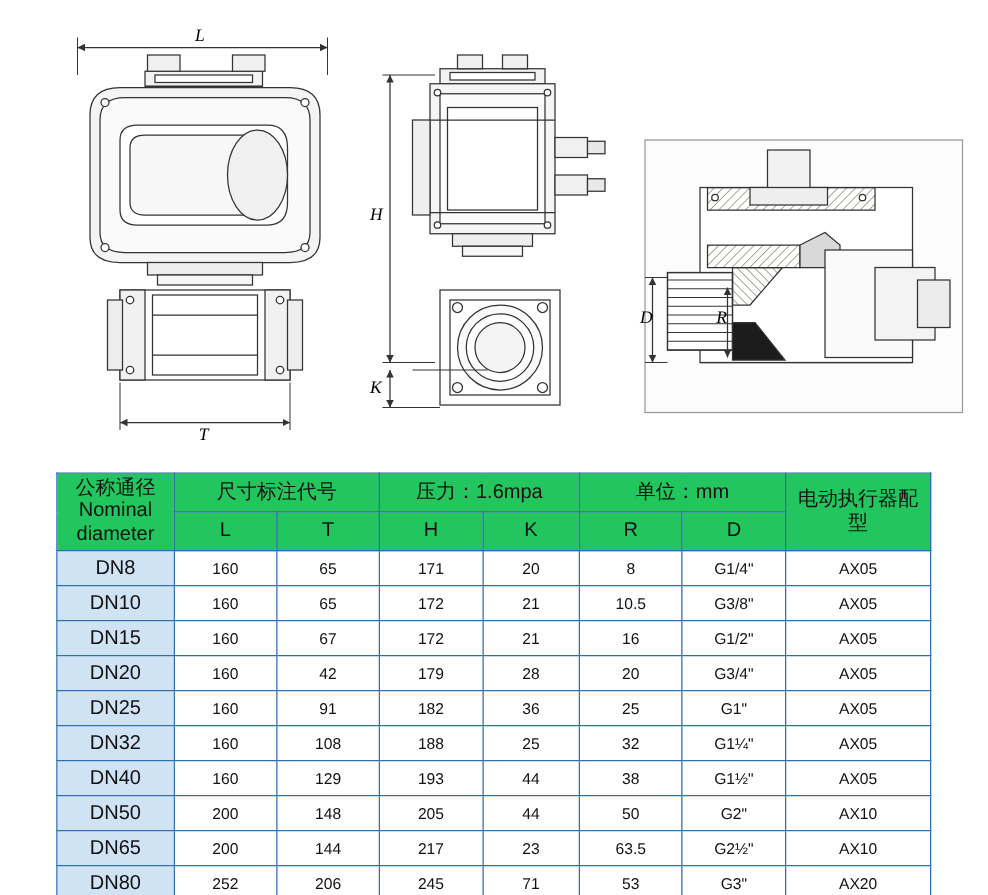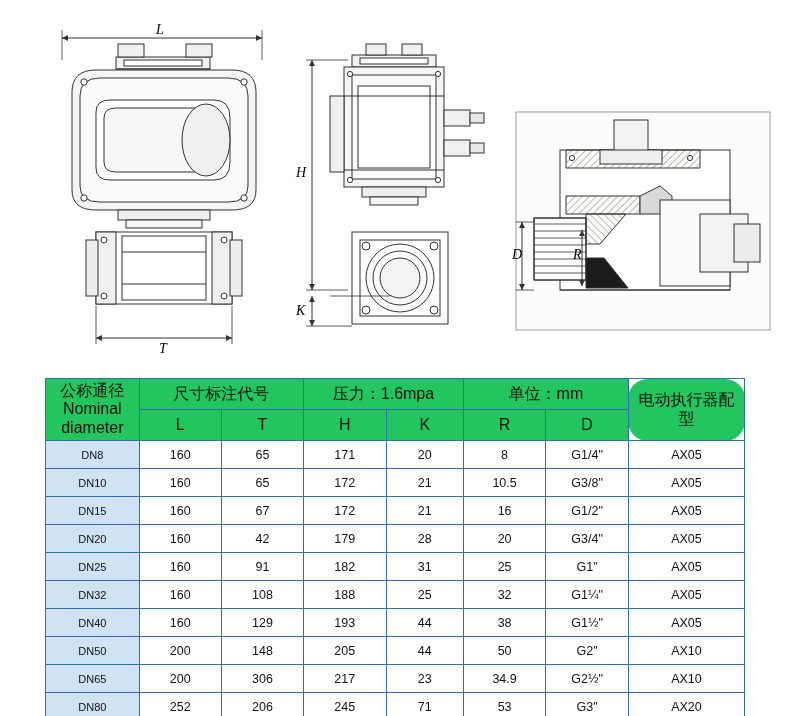--- a/index.html
+++ b/index.html
@@ -39,21 +39,21 @@
     color:#111;
     font-weight:normal;
   }
   .hdr{
     background:#22c55e;
     font-size:16px;
     line-height:1.15;
   }
   .rowhdr{
     background:#cfe3f5;
-    font-size:11px;
+    font-size:16px;
   }
 </style>
 </head>
 <body>
 
 <div id="drawing">
 
   <svg width="790" height="368" viewBox="0 0 790 368">
     <defs>
       <marker id="ar" markerWidth="8" markerHeight="8" refX="6" refY="3" orient="auto">
@@ -223,21 +223,21 @@
   <tbody>
     <tr>
       <td class="hdr" rowspan="2" style="width:90px;">
         <div>公称通径</div>
         <div>Nominal</div>
         <div>diameter</div>
       </td>
       <td class="hdr" colspan="2">尺寸标注代号</td>
       <td class="hdr" colspan="2">压力：1.6mpa</td>
       <td class="hdr" colspan="2">单位：mm</td>
-      <td class="hdr" rowspan="2" style="width:115px;border-radius:20px;">电动执行器配型</td>
+      <td class="hdr" rowspan="2" style="width:115px;">电动执行器配型</td>
     </tr>
     <tr>
       <td class="hdr" style="width:80px;">L</td>
       <td class="hdr" style="width:80px;">T</td>
       <td class="hdr" style="width:80px;">H</td>
       <td class="hdr" style="width:75px;">K</td>
       <td class="hdr" style="width:80px;">R</td>
       <td class="hdr" style="width:80px;">D</td>
     </tr>
 
@@ -279,21 +279,21 @@
       <td>28</td>
       <td>20</td>
       <td>G3/4"</td>
       <td>AX05</td>
     </tr>
     <tr>
       <td class="rowhdr">DN25</td>
       <td>160</td>
       <td>91</td>
       <td>182</td>
-      <td>31</td>
+      <td>36</td>
       <td>25</td>
       <td>G1"</td>
       <td>AX05</td>
     </tr>
     <tr>
       <td class="rowhdr">DN32</td>
       <td>160</td>
       <td>108</td>
       <td>188</td>
       <td>25</td>
@@ -317,24 +317,24 @@
       <td>148</td>
       <td>205</td>
       <td>44</td>
       <td>50</td>
       <td>G2"</td>
       <td>AX10</td>
     </tr>
     <tr>
       <td class="rowhdr">DN65</td>
       <td>200</td>
-      <td>306</td>
+      <td>144</td>
       <td>217</td>
       <td>23</td>
-      <td>34.9</td>
+      <td>63.5</td>
       <td>G2½"</td>
       <td>AX10</td>
     </tr>
     <tr>
       <td class="rowhdr">DN80</td>
       <td>252</td>
       <td>206</td>
       <td>245</td>
       <td>71</td>
       <td>53</td>

